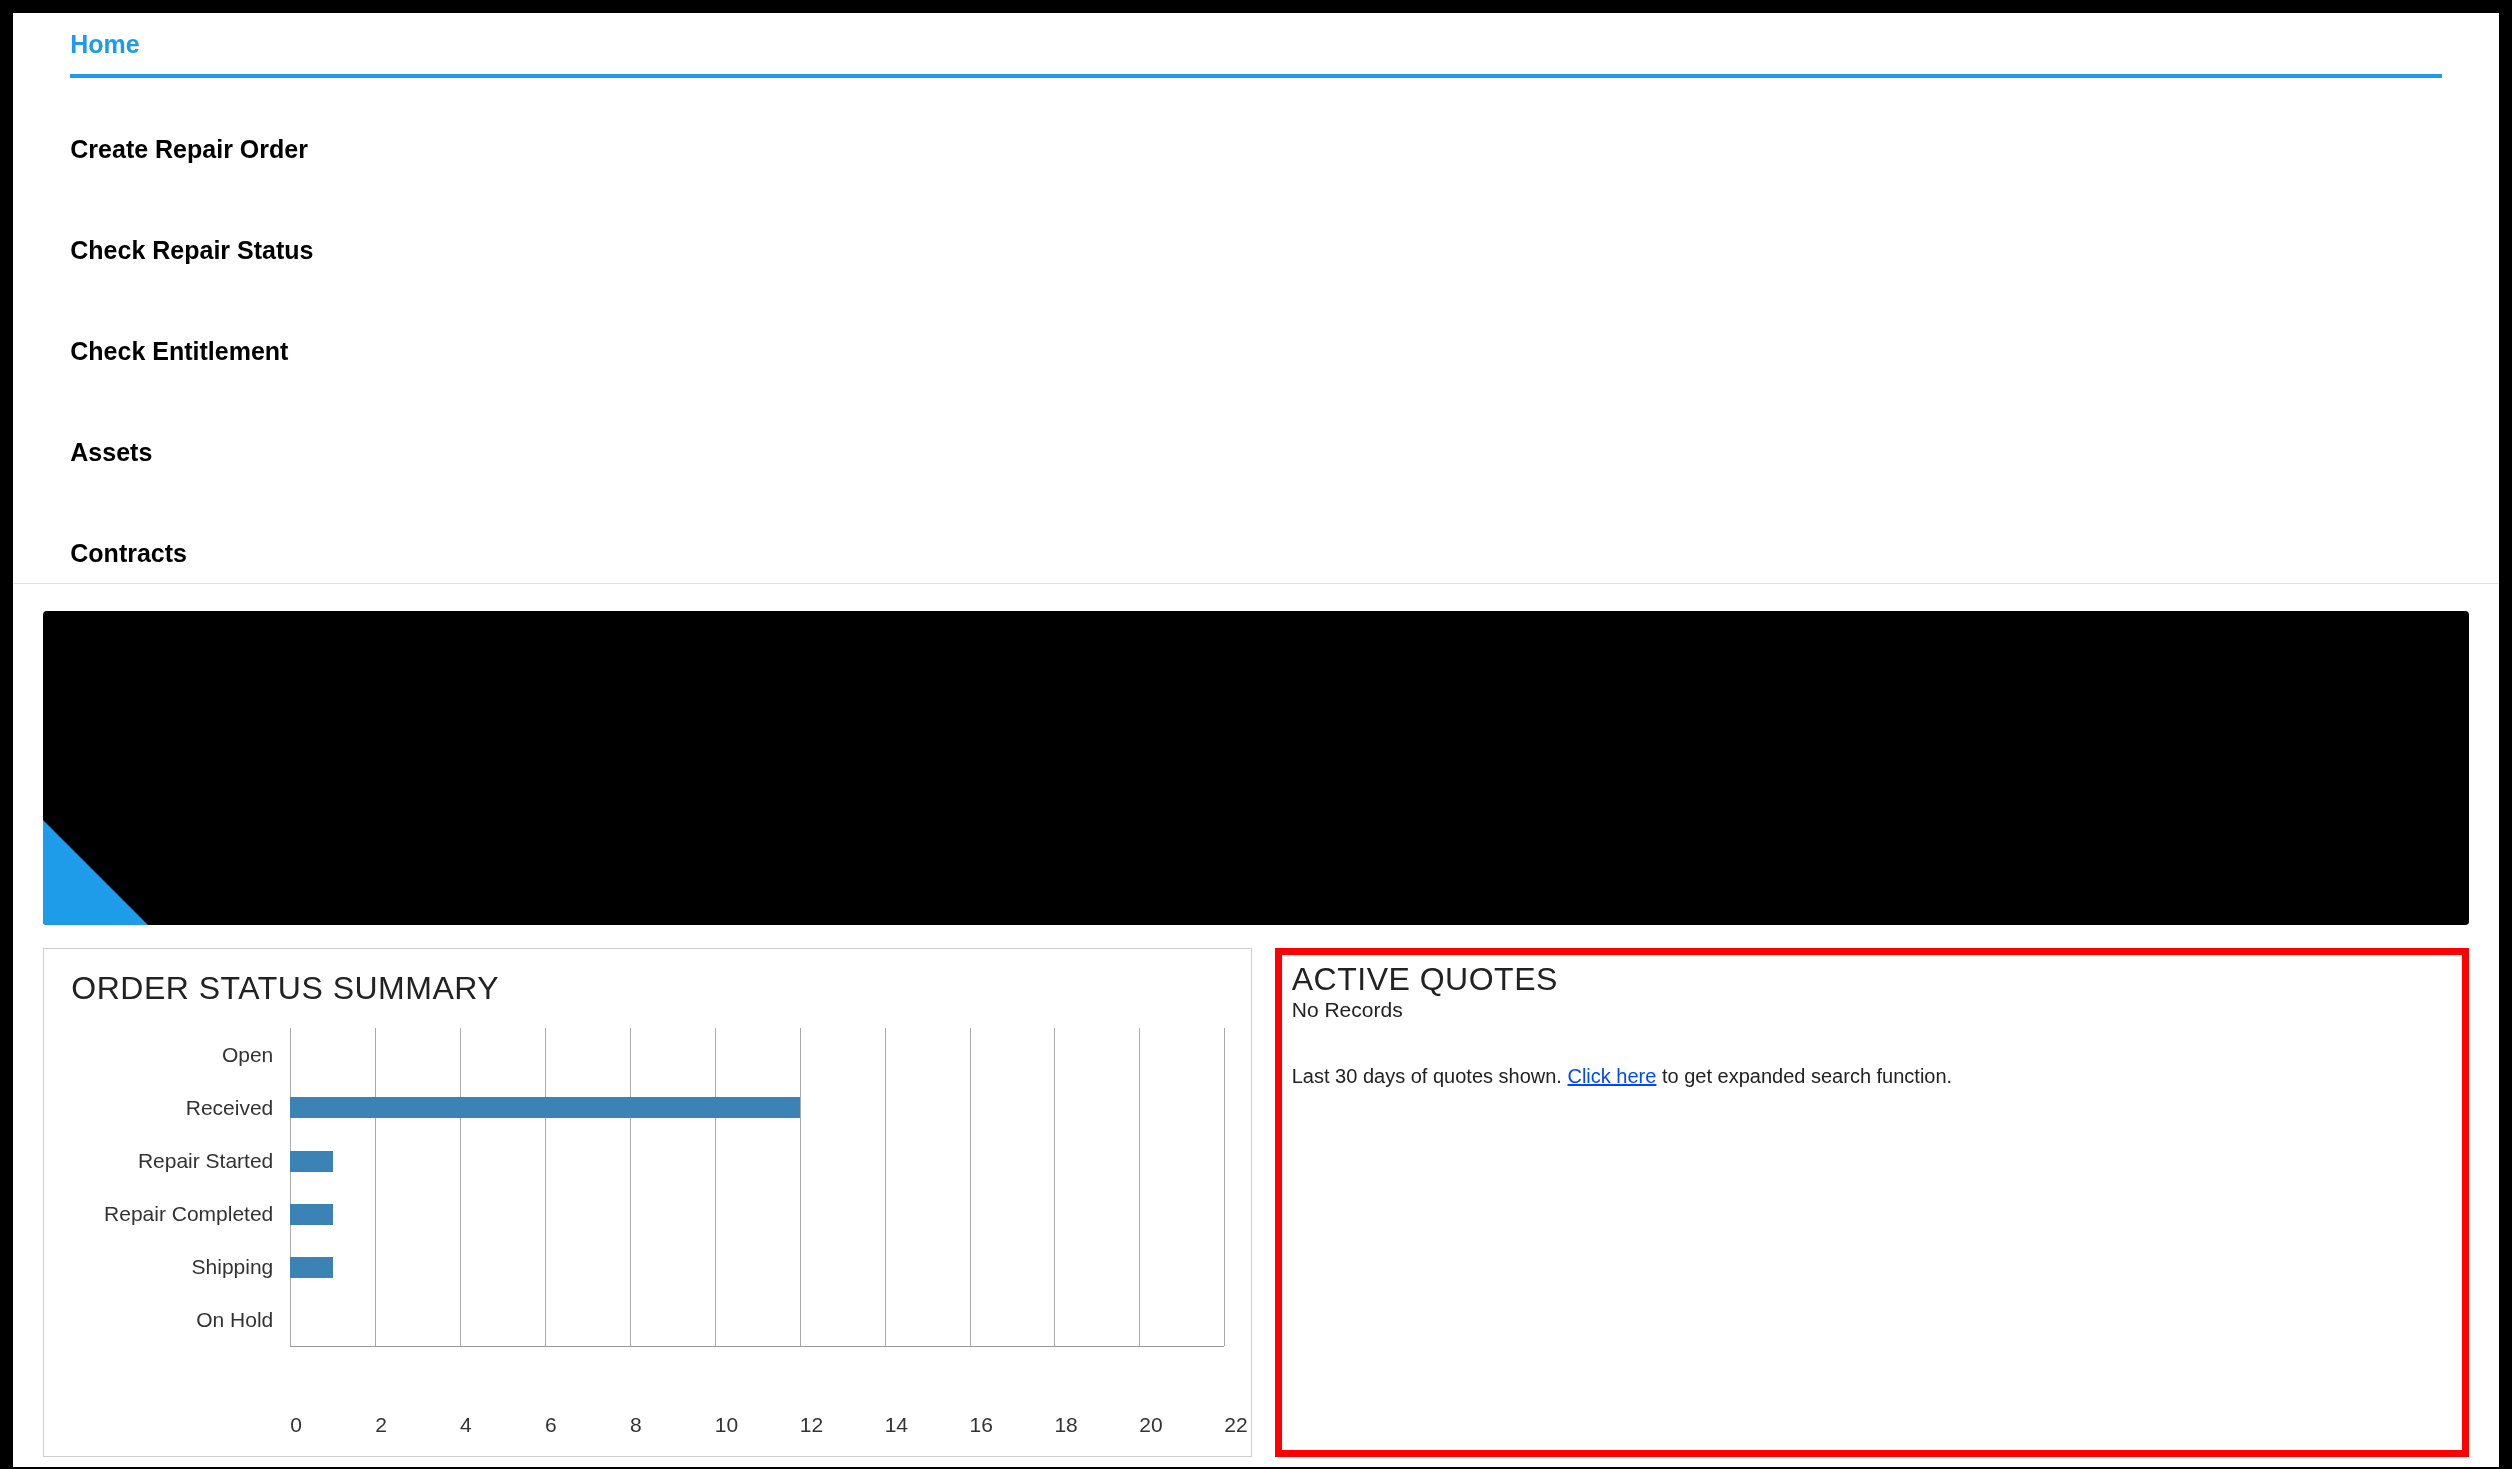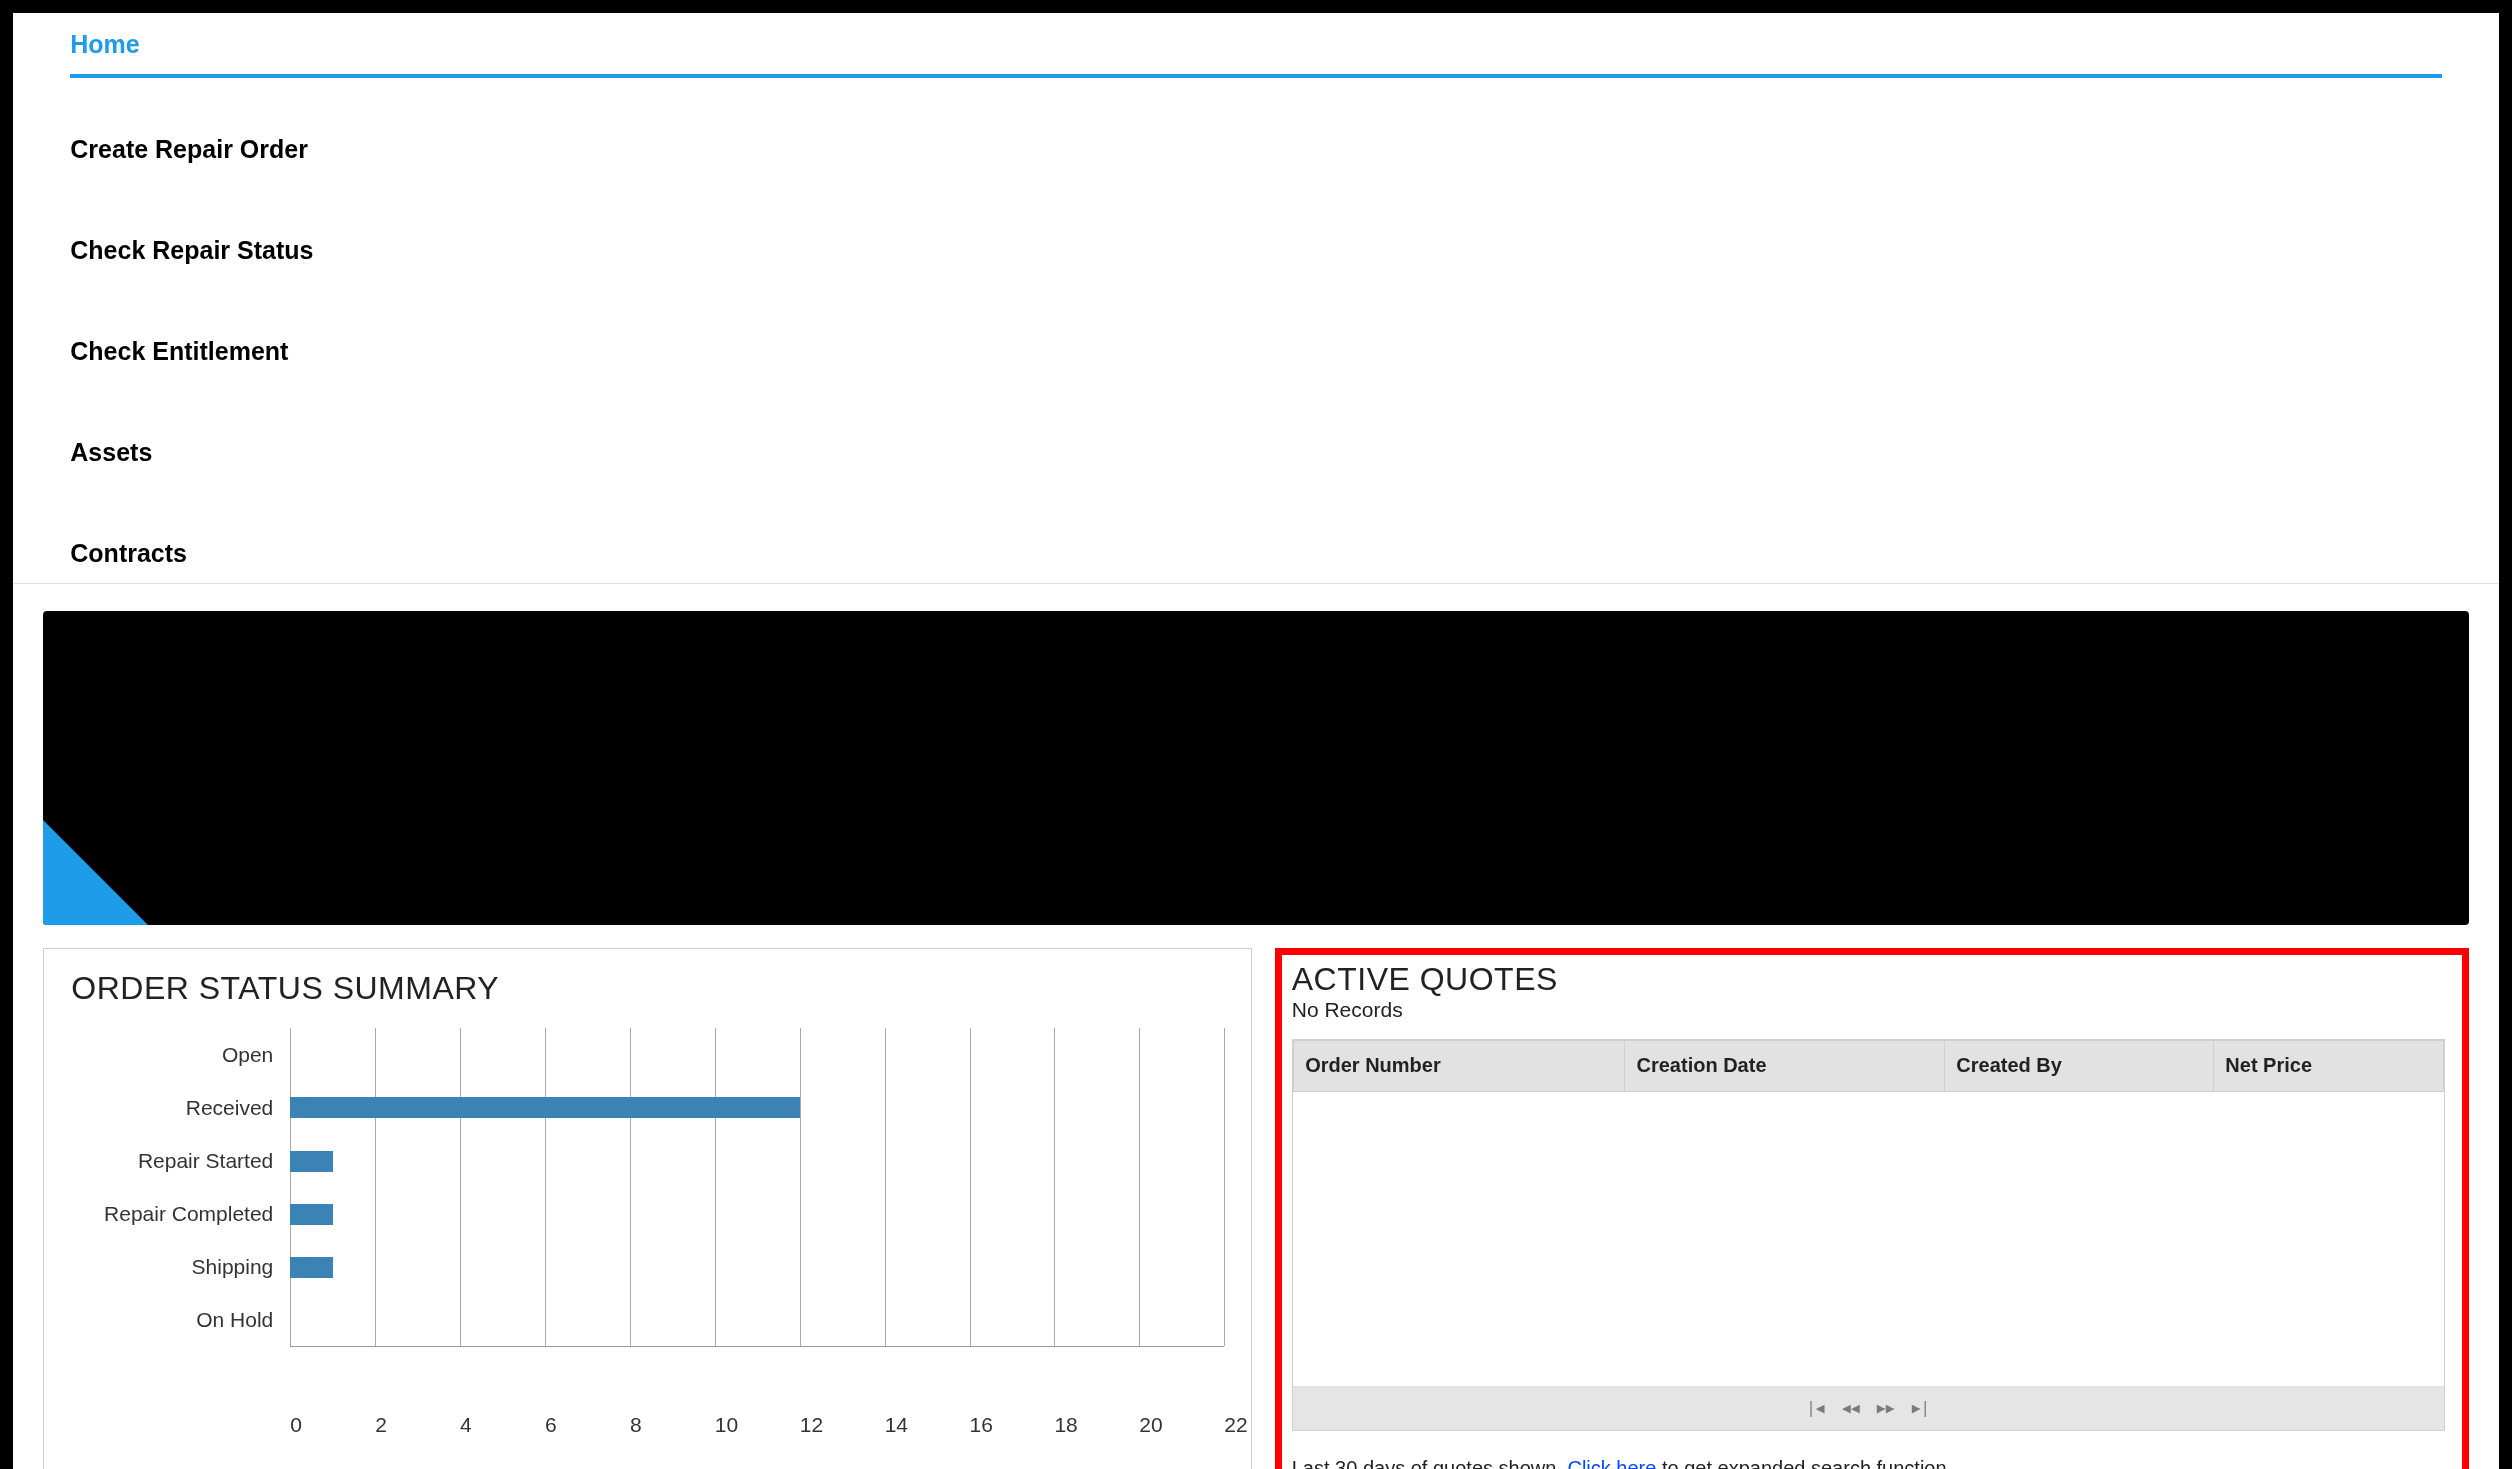--- a/index.html
+++ b/index.html
@@ -237,43 +237,20 @@
           <div class="xtick" style="position: absolute; width: 0px; flex: 0 0 0px; margin-left: 0px; left: 100%;">22</div>
         </div>
     </div>
 
     <div class="card card-right">
       <div class="quotes-head">
         <div class="card-title" style="margin-bottom:0">ACTIVE QUOTES</div>
         <div class="no-records">No Records</div>
       </div>
 
-      <div class="quotes-table-wrap">
-        <table class="quotes-table">
-          <thead>
-            <tr id="quotes-header-row">
-                <th>Order Number</th>
-                <th>Creation Date</th>
-                <th>Created By</th>
-                <th>Net Price</th>
-              </tr>
-          </thead>
-          <tbody>
-            <tr>
-                <td class="empty-body" colspan="4"></td>
-              </tr>
-          </tbody>
-        </table>
-        <div class="pager">
-          <span>|◀</span>
-          <span>◀◀</span>
-          <span>▶▶</span>
-          <span>▶|</span>
-        </div>
-      </div>
 
       <div class="footer-note">
         <span>Last 30 days of quotes shown. </span><a href="#">Click here</a><span> to get expanded search function.</span>
       </div>
     </div>
 
   </div>
 </div>
 
 

